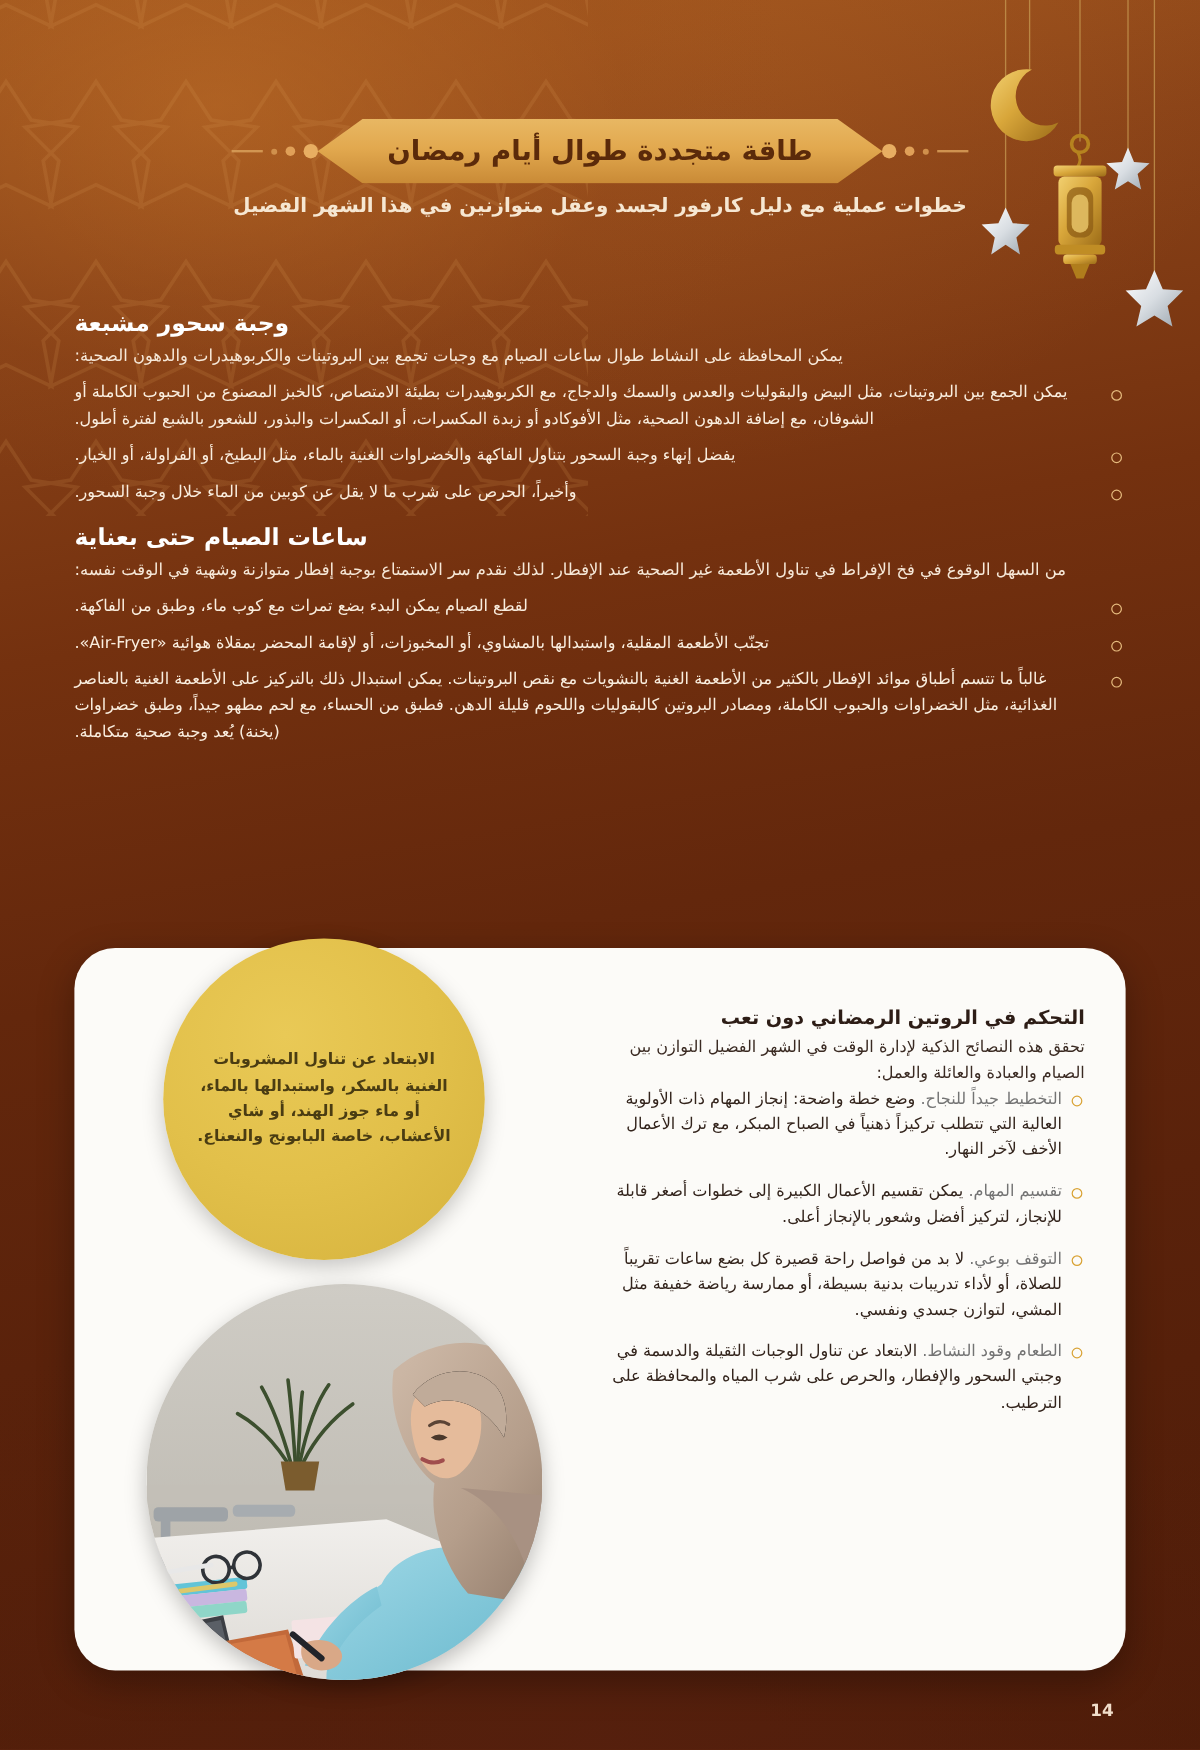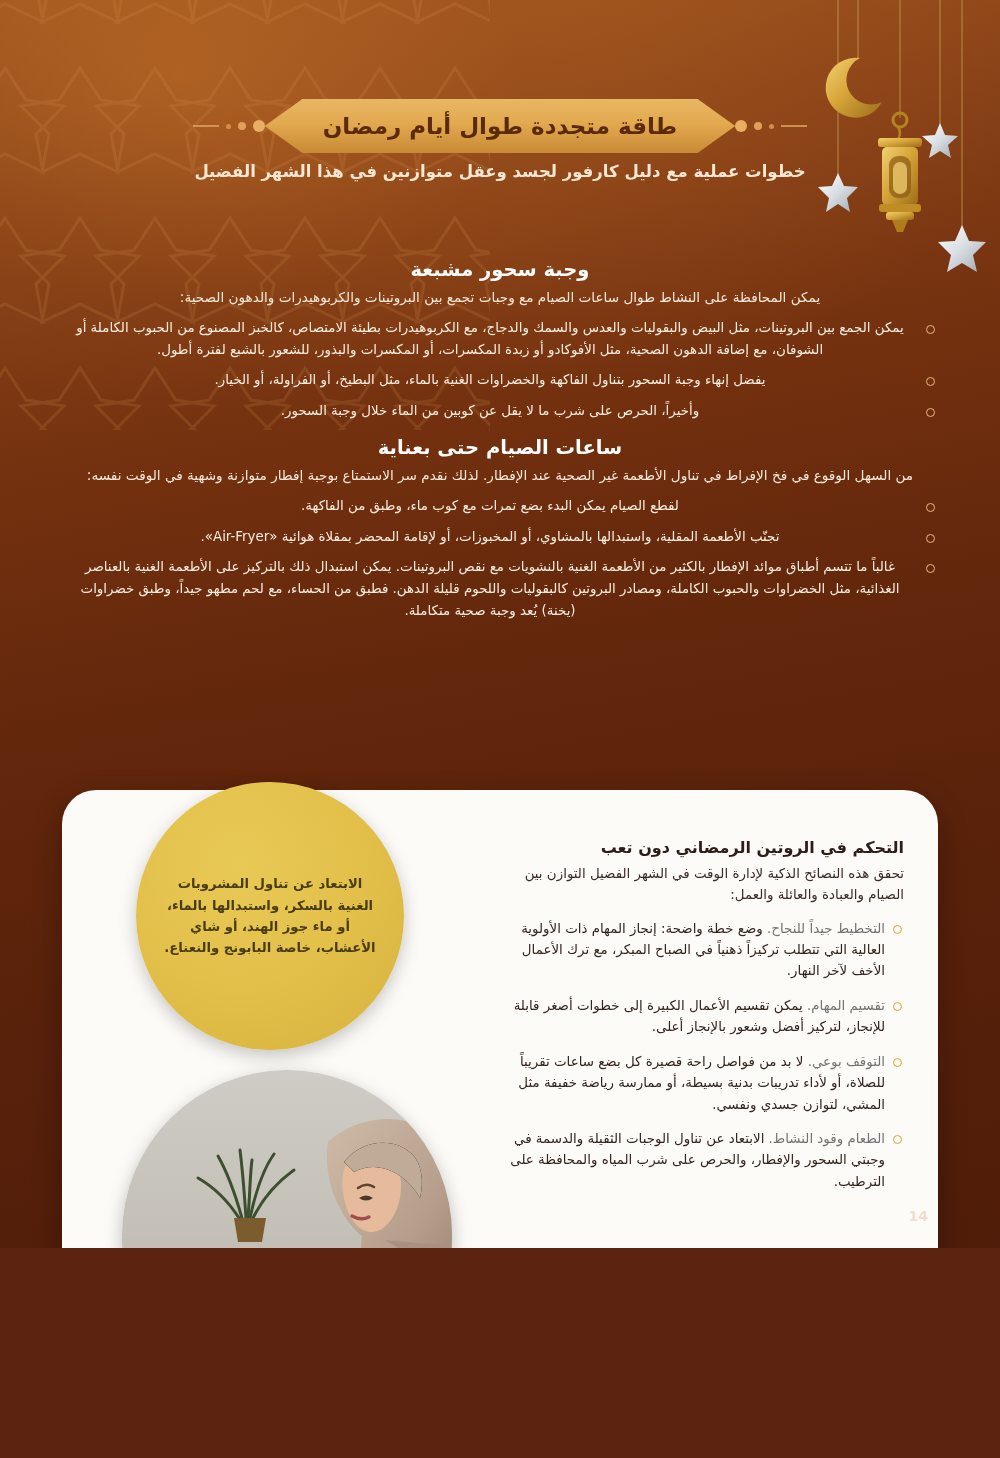--- a/index.html
+++ b/index.html
@@ -9,21 +9,21 @@
     width: 1000px;
     height: 1458px;
     font-family: "DejaVu Sans", "Liberation Sans", sans-serif;
     overflow: hidden;
     background: #5c2410;
   }
 
   .page {
     position: relative;
     width: 1000px;
-    height: 1248px;
+    height: 1458px;
     overflow: hidden;
     background:
       radial-gradient(ellipse 620px 420px at 18% 6%, rgba(190,110,40,0.55) 0%, rgba(150,76,26,0.20) 55%, rgba(0,0,0,0) 78%),
       radial-gradient(ellipse 760px 520px at 52% 2%, rgba(176,96,34,0.42) 0%, rgba(0,0,0,0) 70%),
       radial-gradient(ellipse 900px 700px at 50% 100%, rgba(86,32,14,0.85) 0%, rgba(0,0,0,0) 70%),
       linear-gradient(170deg, #a4591f 0%, #8a4318 16%, #74310f 34%, #63270c 52%, #5a220b 70%, #4e1c08 100%);
   }
 
   
   .texture {
@@ -93,21 +93,21 @@
     font-weight: bold;
   }
 
   
   .article {
     position: absolute;
     top: 258px;
     right: 62px;
     left: 62px;
     color: #fbf0e2;
-    text-align: center;
+    text-align: left;
   }
   .sec-head {
     font-size: 19.5px;
     font-weight: bold;
     color: #ffffff;
     margin-bottom: 6px;
   }
   .sec-head.spaced { margin-top: 14px; }
   .sec-intro {
     font-size: 13.6px;
@@ -158,21 +158,20 @@
   .card-head {
     font-size: 16px;
     font-weight: bold;
     color: #2d1d16;
     margin-bottom: 7px;
   }
   .card-intro {
     font-size: 13.4px;
     line-height: 1.55;
     color: #3a2a22;
-    margin-bottom: 12px;
   }
   ul.clist { list-style: none; }
   ul.clist li {
     position: relative;
     font-size: 13.4px;
     line-height: 1.60;
     color: #33241c;
     margin-bottom: 13px;
     padding-right: 19px;
   }

